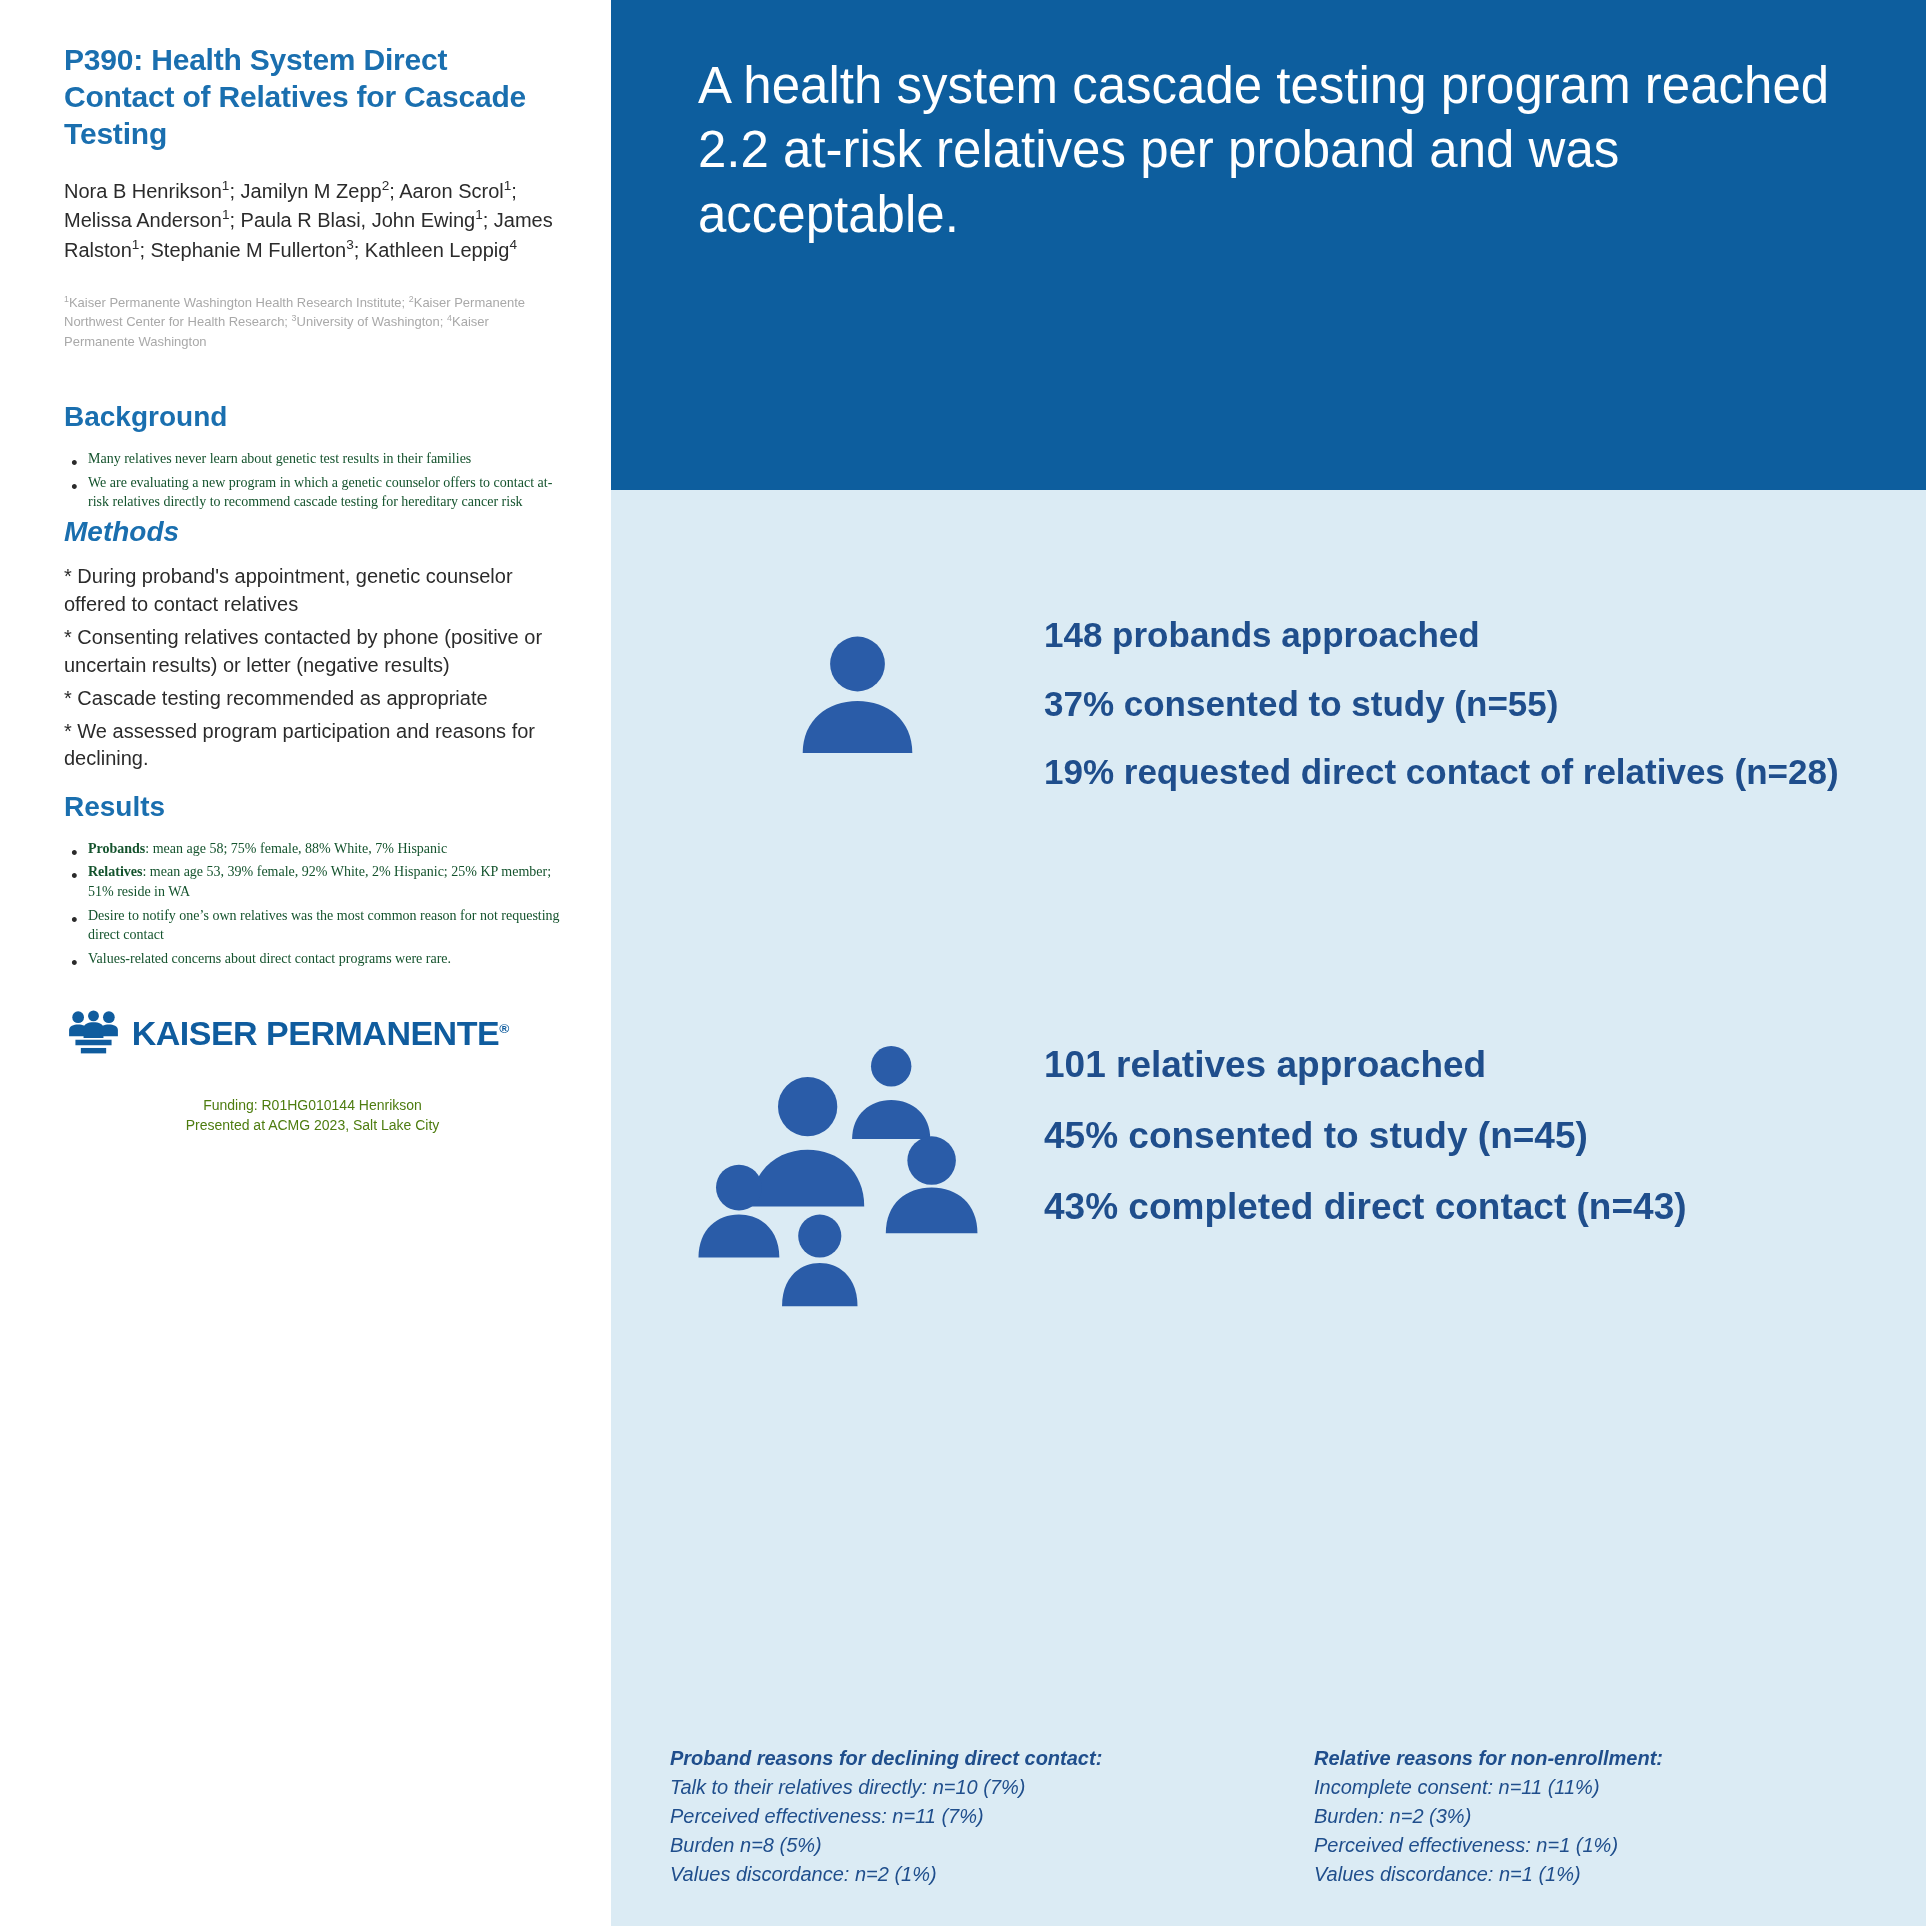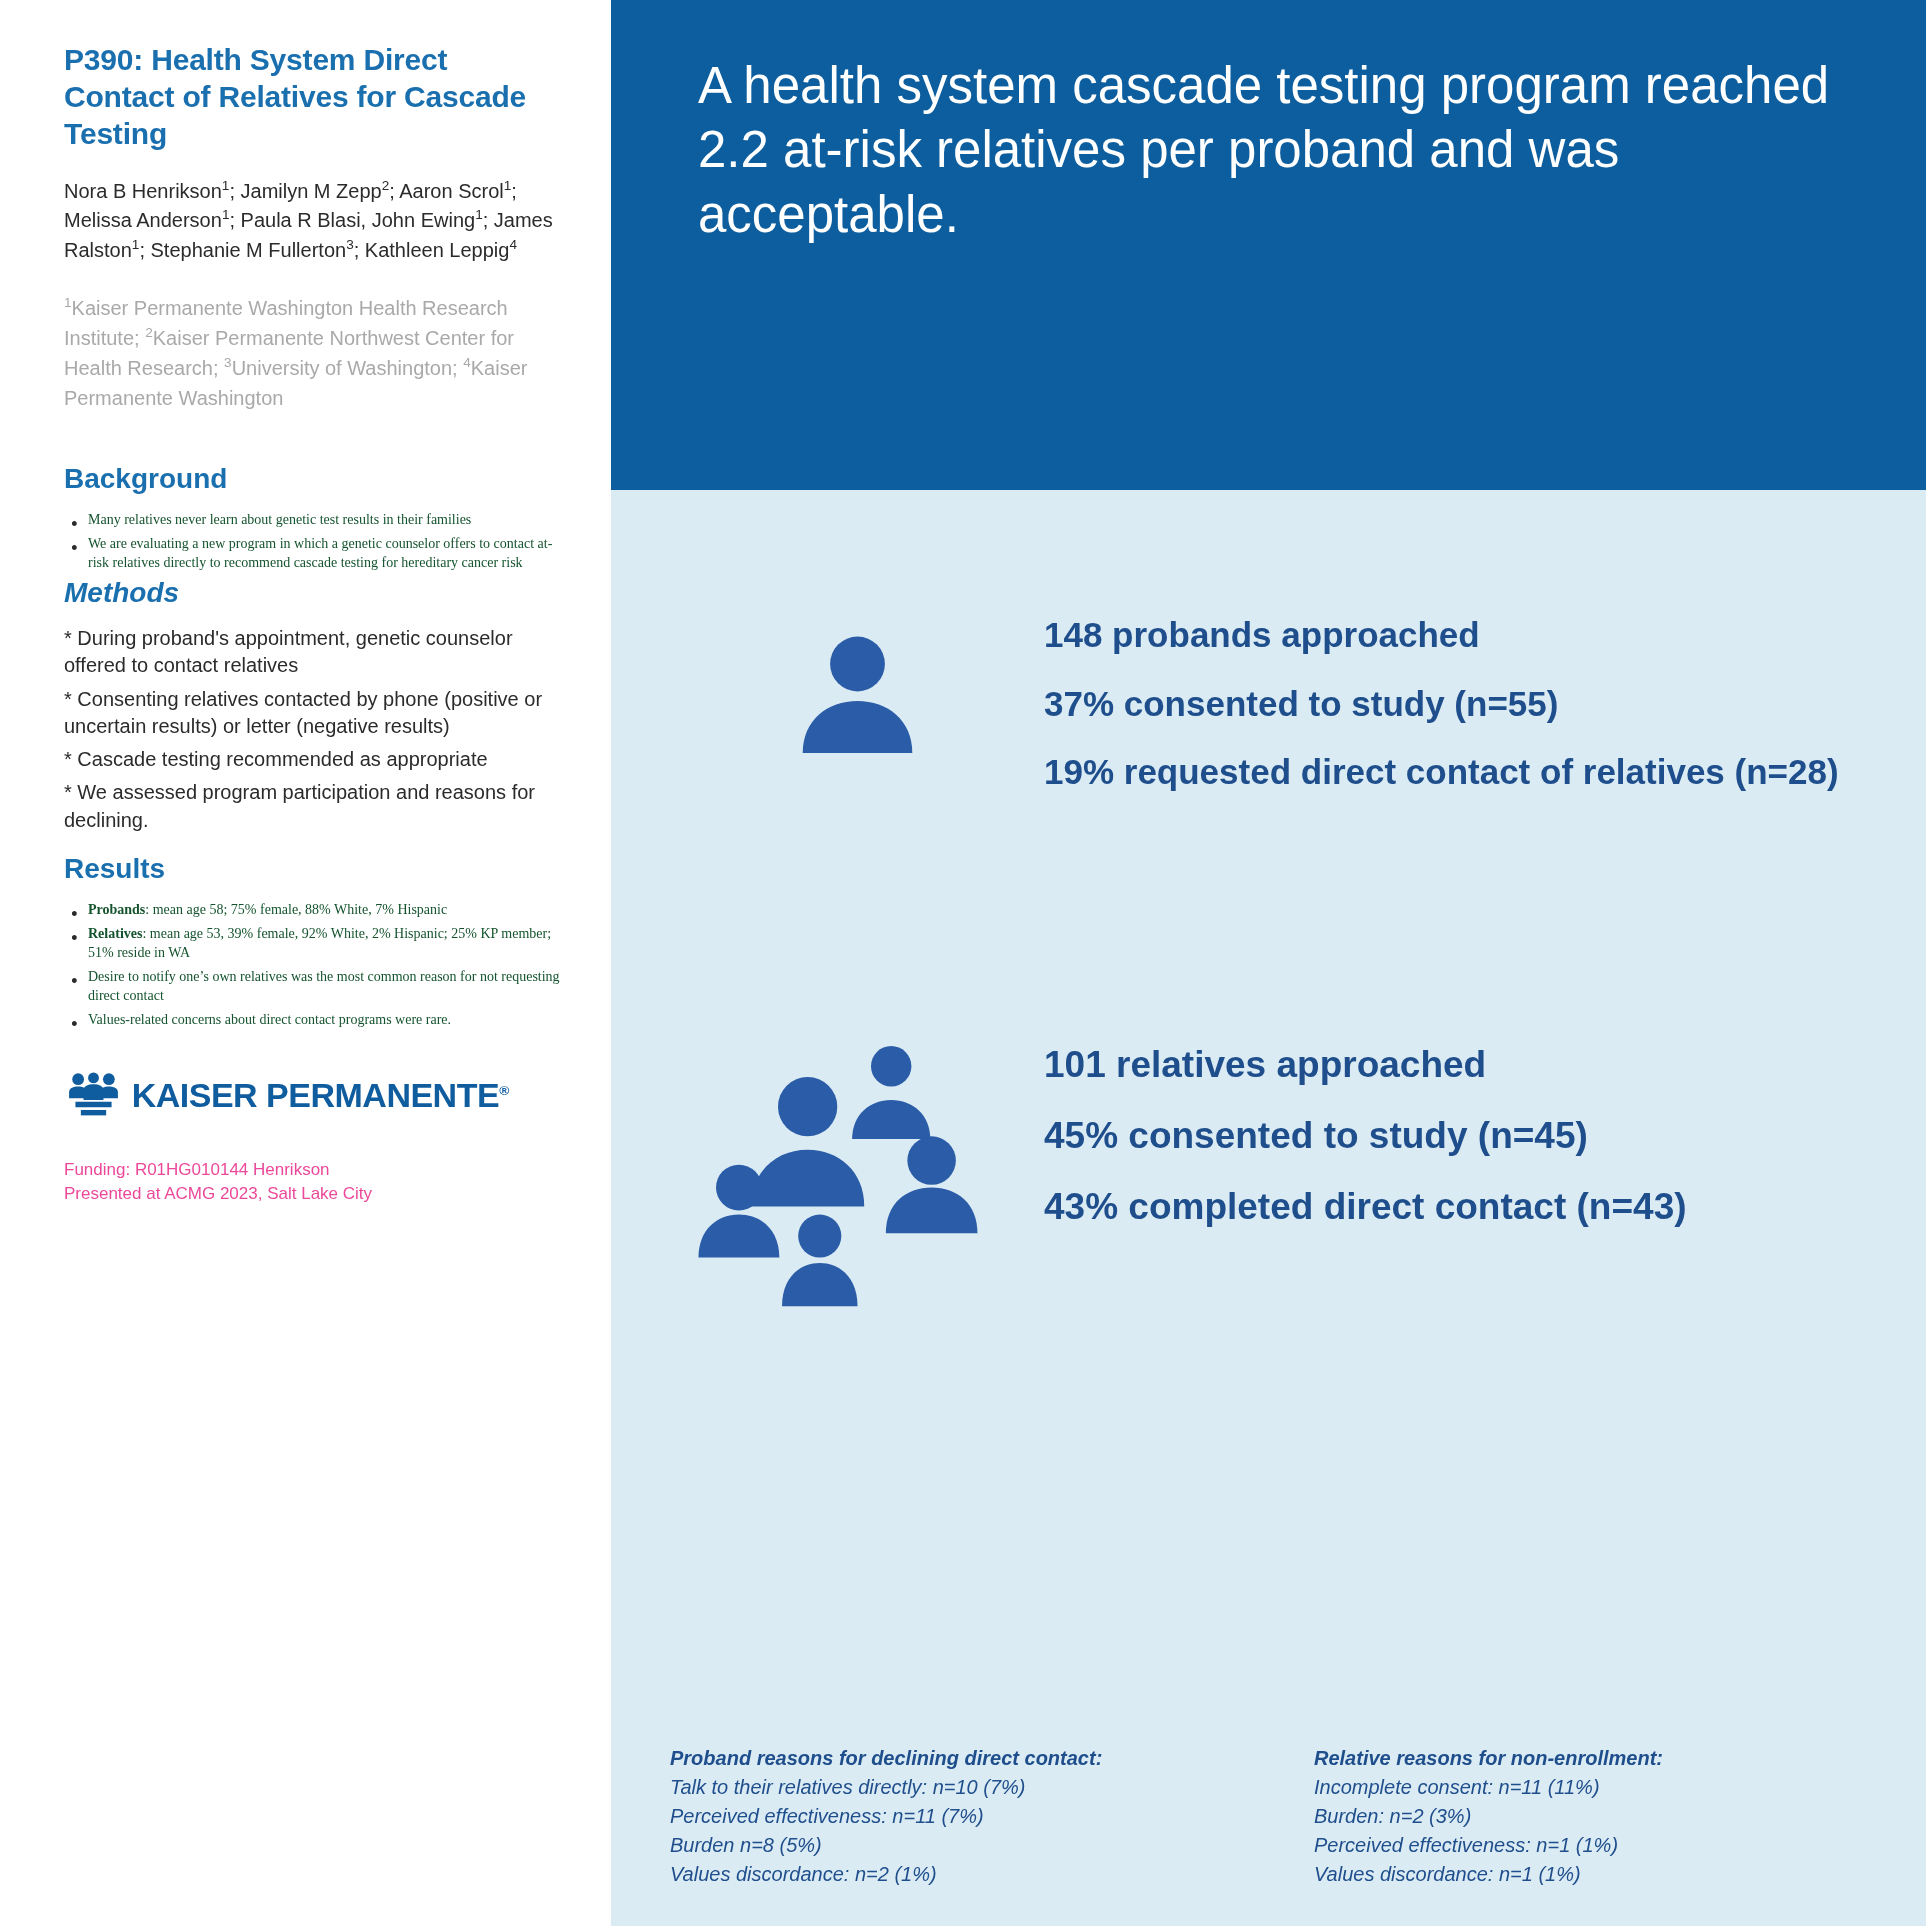--- a/index.html
+++ b/index.html
@@ -38,21 +38,21 @@
     letter-spacing: -0.2px;
   }
   .authors {
     color: #2b2b2b;
     font-size: 20px;
     line-height: 1.46;
     margin: 0 0 28px 0;
   }
   .affiliations {
     color: #a9a9a9;
-    font-size: 20px;
+    font-size: 13px;
     line-height: 1.5;
     margin: 0 0 50px 0;
   }
   sup { font-size: 0.68em; vertical-align: super; line-height: 0; }
 
   .section-head {
     color: #1a6faf;
     font-size: 28px;
     font-weight: bold;
     margin: 0 0 15.5px 0;
@@ -108,24 +108,25 @@
     font-weight: bold;
     letter-spacing: -0.5px;
     white-space: nowrap;
   }
   .kp-reg {
     font-size: 13.7px;
     vertical-align: super;
     line-height: 0;
   }
   .funding {
-    color: #ec4899;
-    font-size: 17px;
+    color: #4d7c0f;
+    font-size: 14px;
     line-height: 1.42;
     margin-top: 39px;
+    text-align: center;
   }
 
   
   .right-col {
     width: 1315px;
     height: 1926px;
     position: relative;
     background: #dbebf4;
   }
   .banner {

